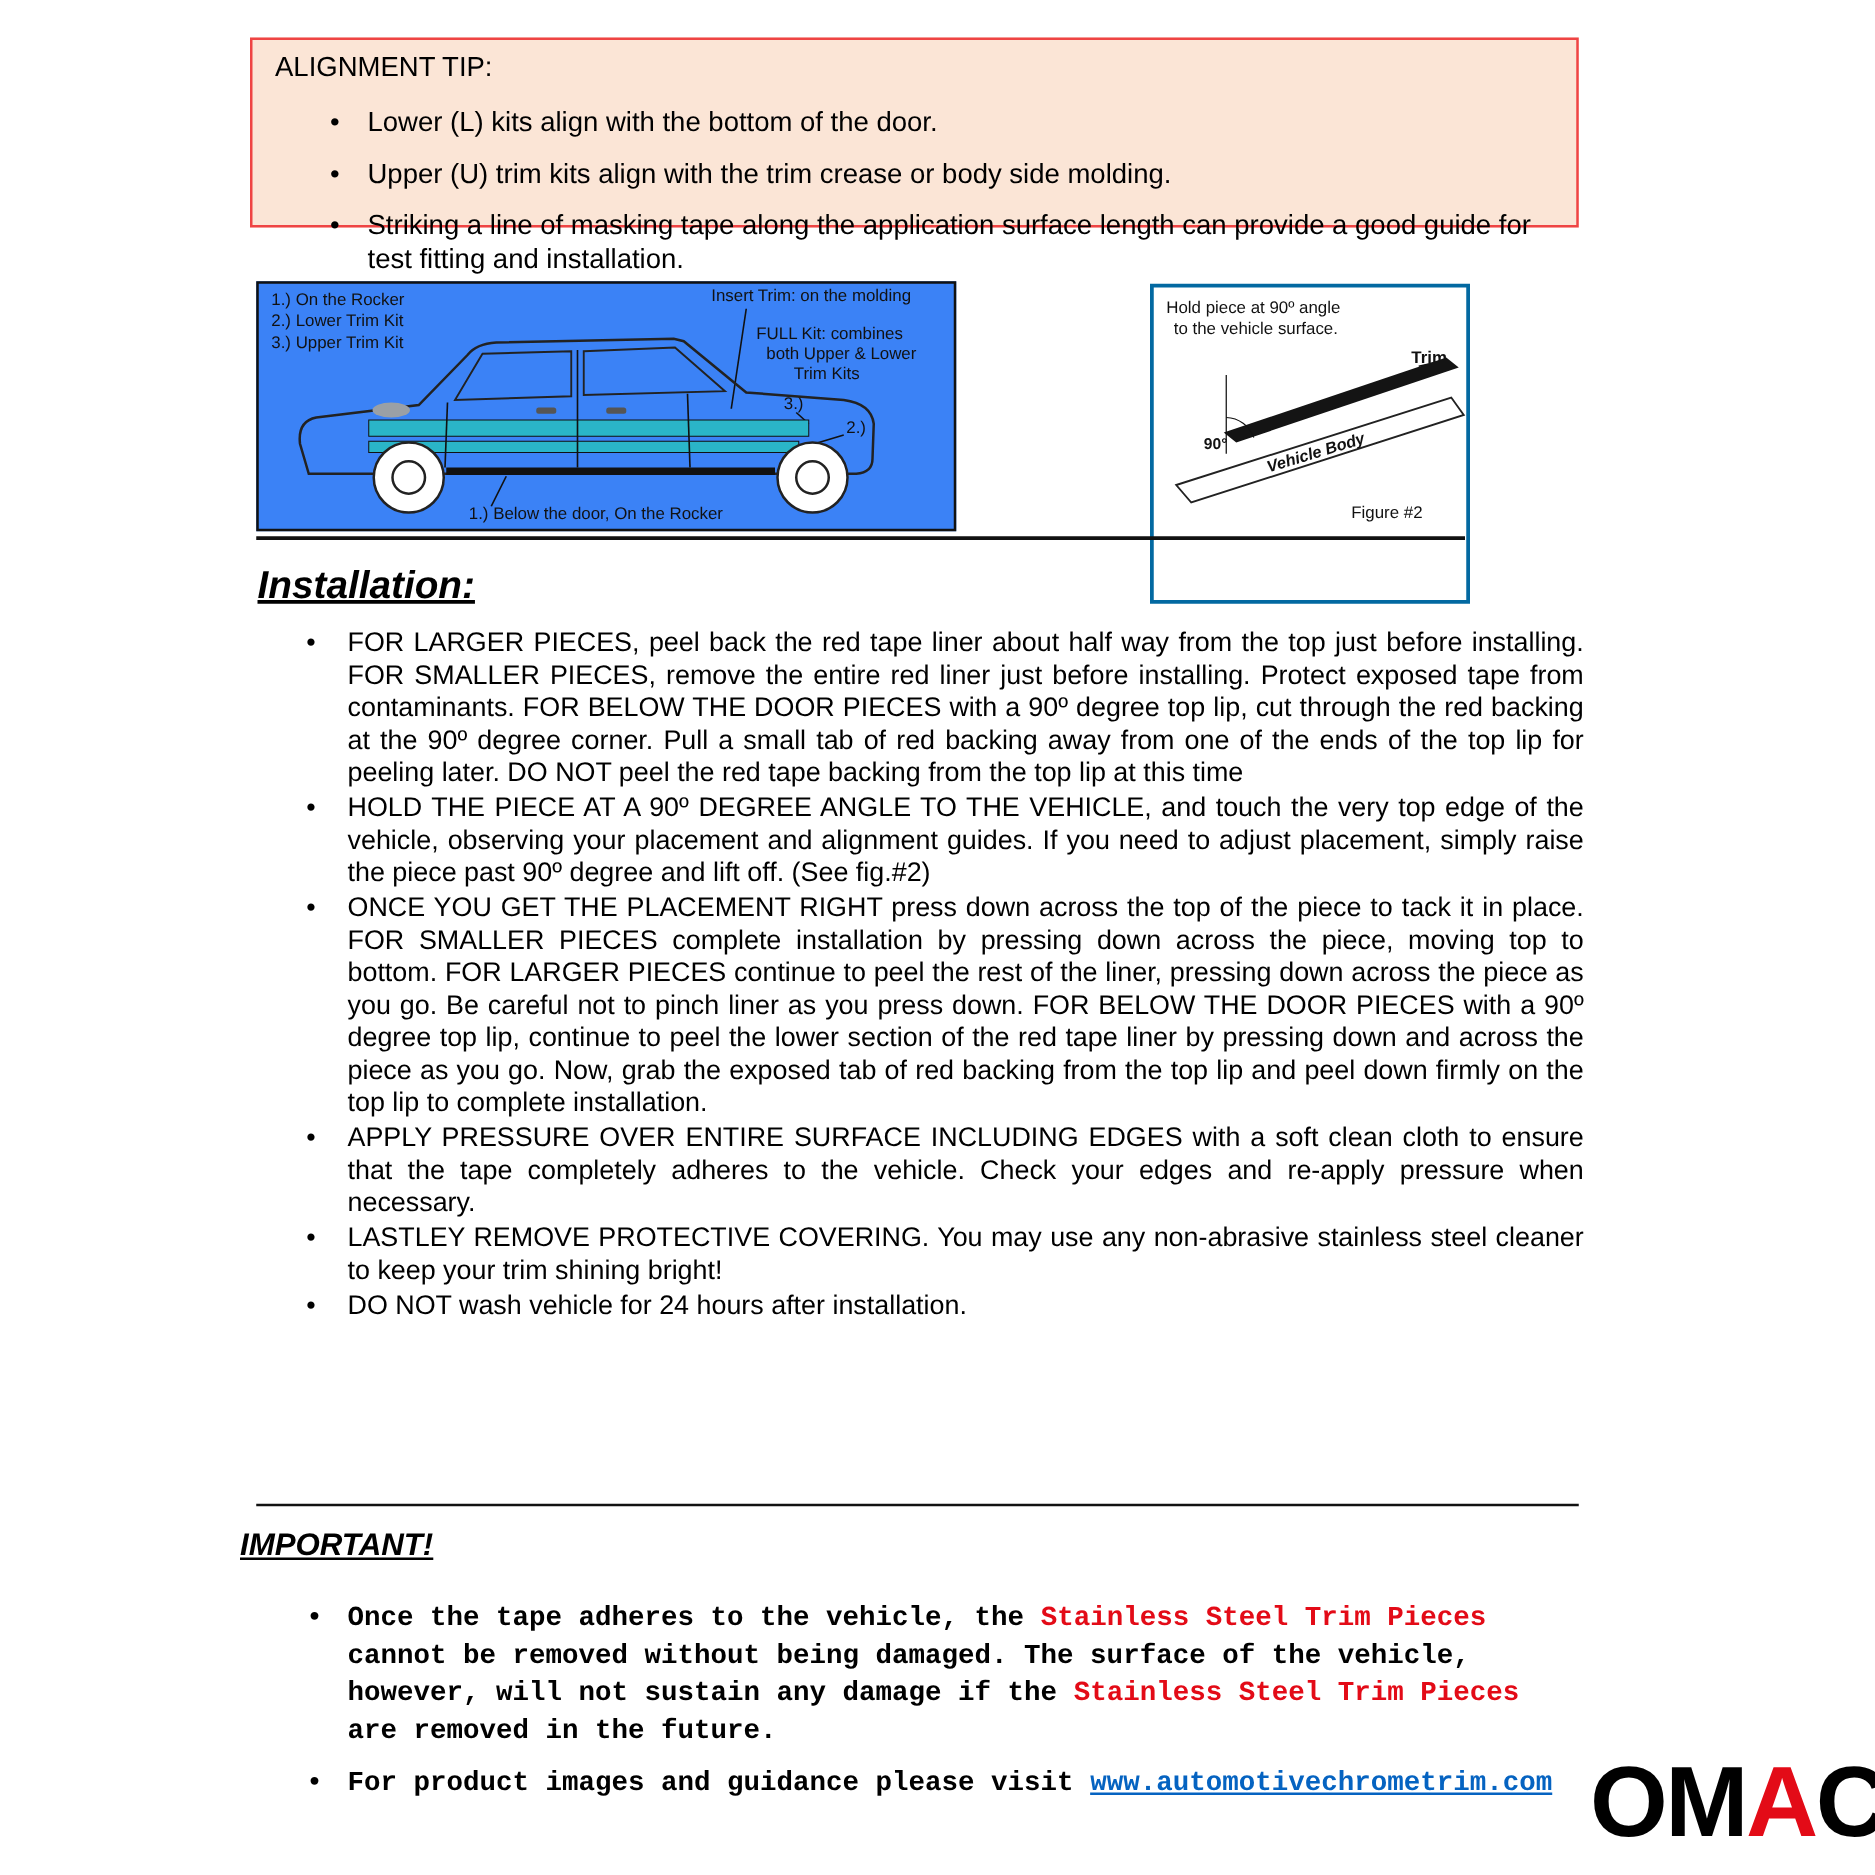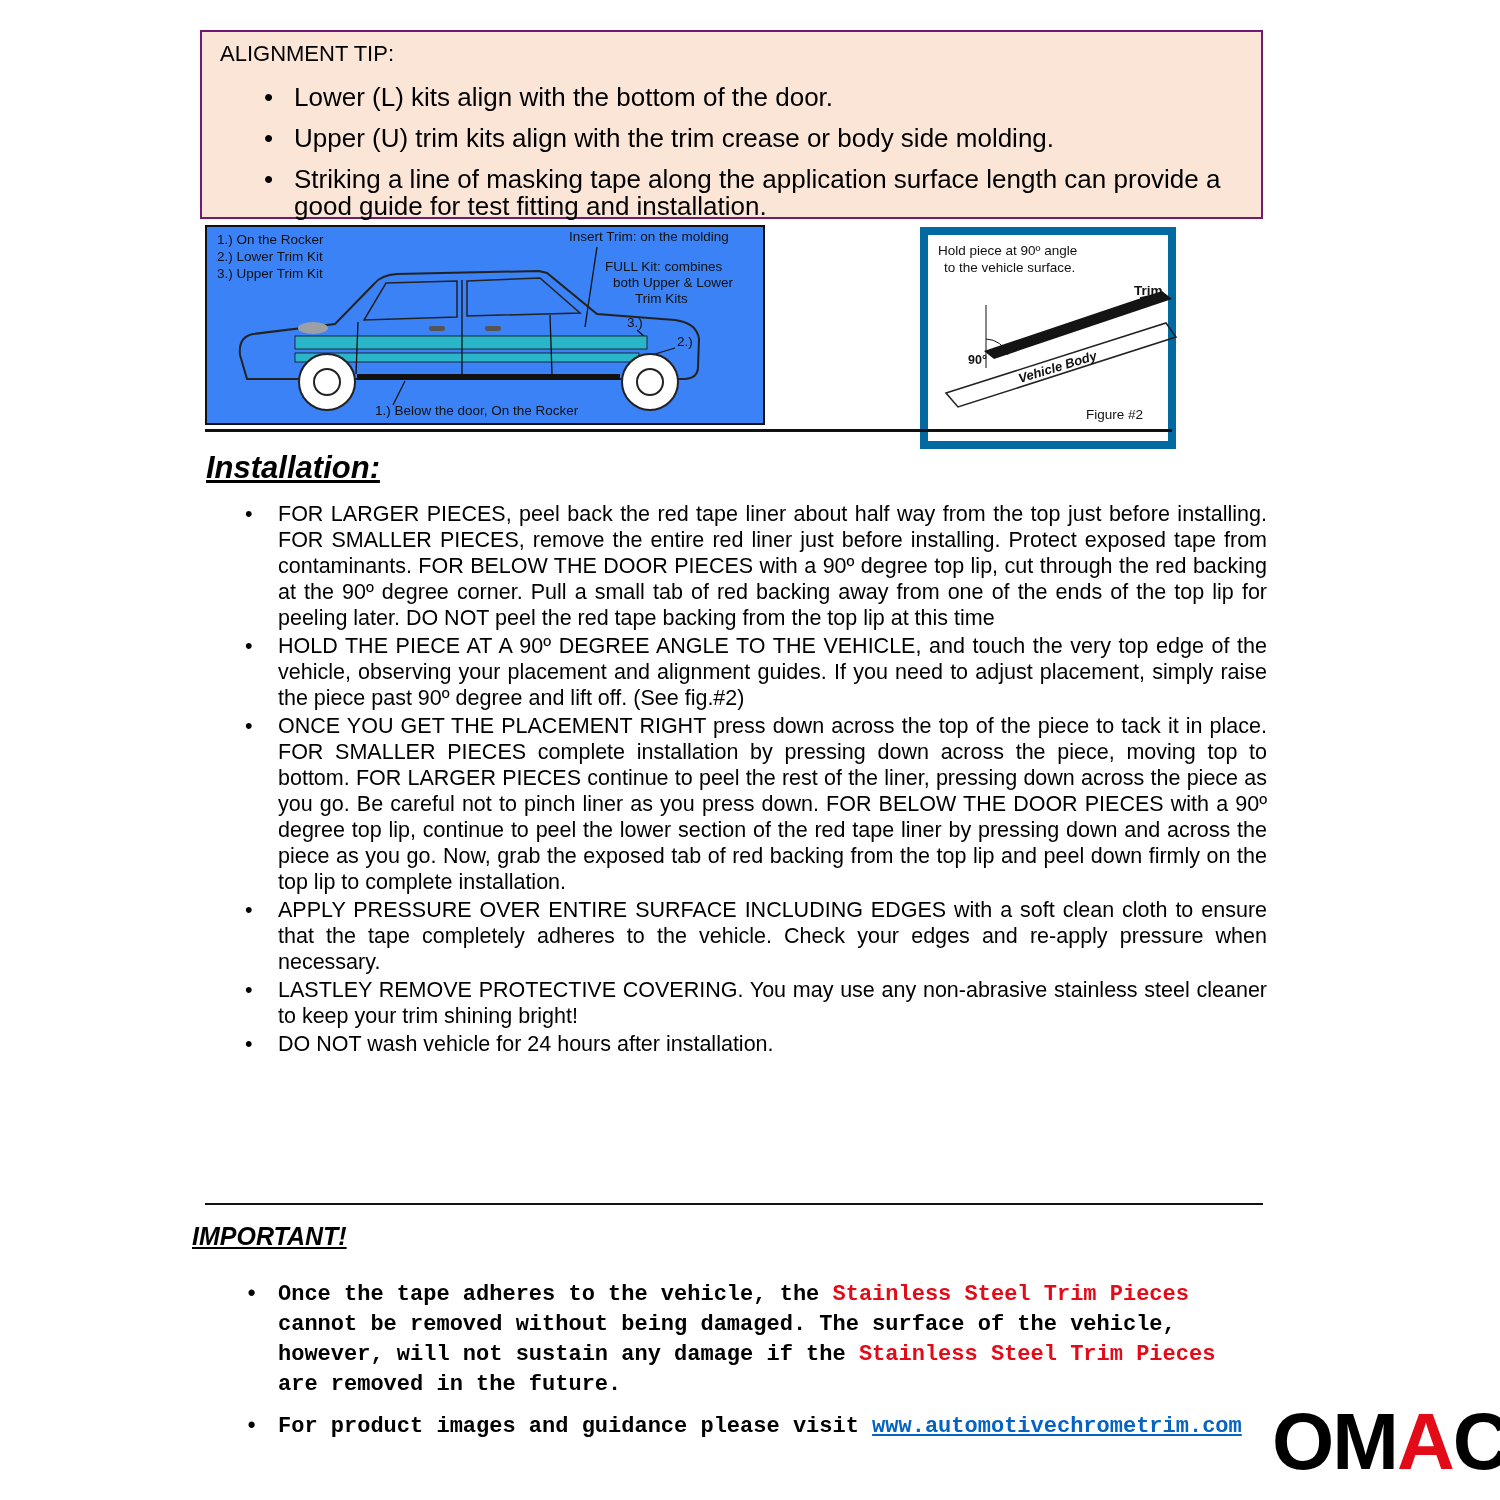--- a/index.html
+++ b/index.html
@@ -1,28 +1,28 @@
 <!DOCTYPE html>
 <html><head>
 <meta charset="utf-8">
 <style>
   * { margin:0; padding:0; box-sizing:border-box; }
   html, body { width:1500px; height:1500px; background:#ffffff; font-family:"Liberation Sans", sans-serif; color:#000; }
   .page { position:relative; width:1500px; height:1500px; background:#fff; overflow:hidden; }
 
   
-  .tip-box { position:absolute; left:200px; top:30px; width:1063px; height:189px; background:#fbe5d6; border:2px solid #701a75; padding:8px 18px; }
+  .tip-box { position:absolute; left:200px; top:30px; width:1063px; height:152px; background:#fbe5d6; border:2px solid #ef4444; padding:8px 18px; }
   .tip-title { font-size:22px; line-height:28px; }
   .tip-list { list-style:none; margin:16px 0 0 44px; }
-  .tip-list li { position:relative; padding-left:30px; margin-bottom:14px; font-size:26px; line-height:27px; }
+  .tip-list li { position:relative; padding-left:30px; margin-bottom:14px; font-size:22px; line-height:27px; }
   .tip-list li::before { content:"\2022"; position:absolute; left:0; top:0; }
 
   
   .car-box  { position:absolute; left:205px; top:225px; width:560px; height:200px; border:2px solid #111; background:#3b82f6; }
-  .fig2-box { position:absolute; left:920px; top:227px; width:256px; height:222px; border:8px solid #0369a1; background:#fff; }
+  .fig2-box { position:absolute; left:920px; top:227px; width:256px; height:256px; border:3px solid #0369a1; background:#fff; }
   .diagram-rule { position:absolute; left:205px; top:429px; width:967px; height:0; border-top:3px solid #111; }
 
   svg text { font-family:"Liberation Sans", sans-serif; fill:#111; }
   .t13  { font-size:13.5px; }
   .t13b { font-size:13.5px; font-weight:bold; }
   .t12b { font-size:12.5px; font-weight:bold; }
   .ptr  { stroke:#111; stroke-width:1.3; }
   .body-line { fill:none; stroke:#222; stroke-width:2; }
   .win  { fill:none; stroke:#222; stroke-width:1.5; }
   .teal { fill:#2ab5c8; stroke:#111; stroke-width:0.8; }

